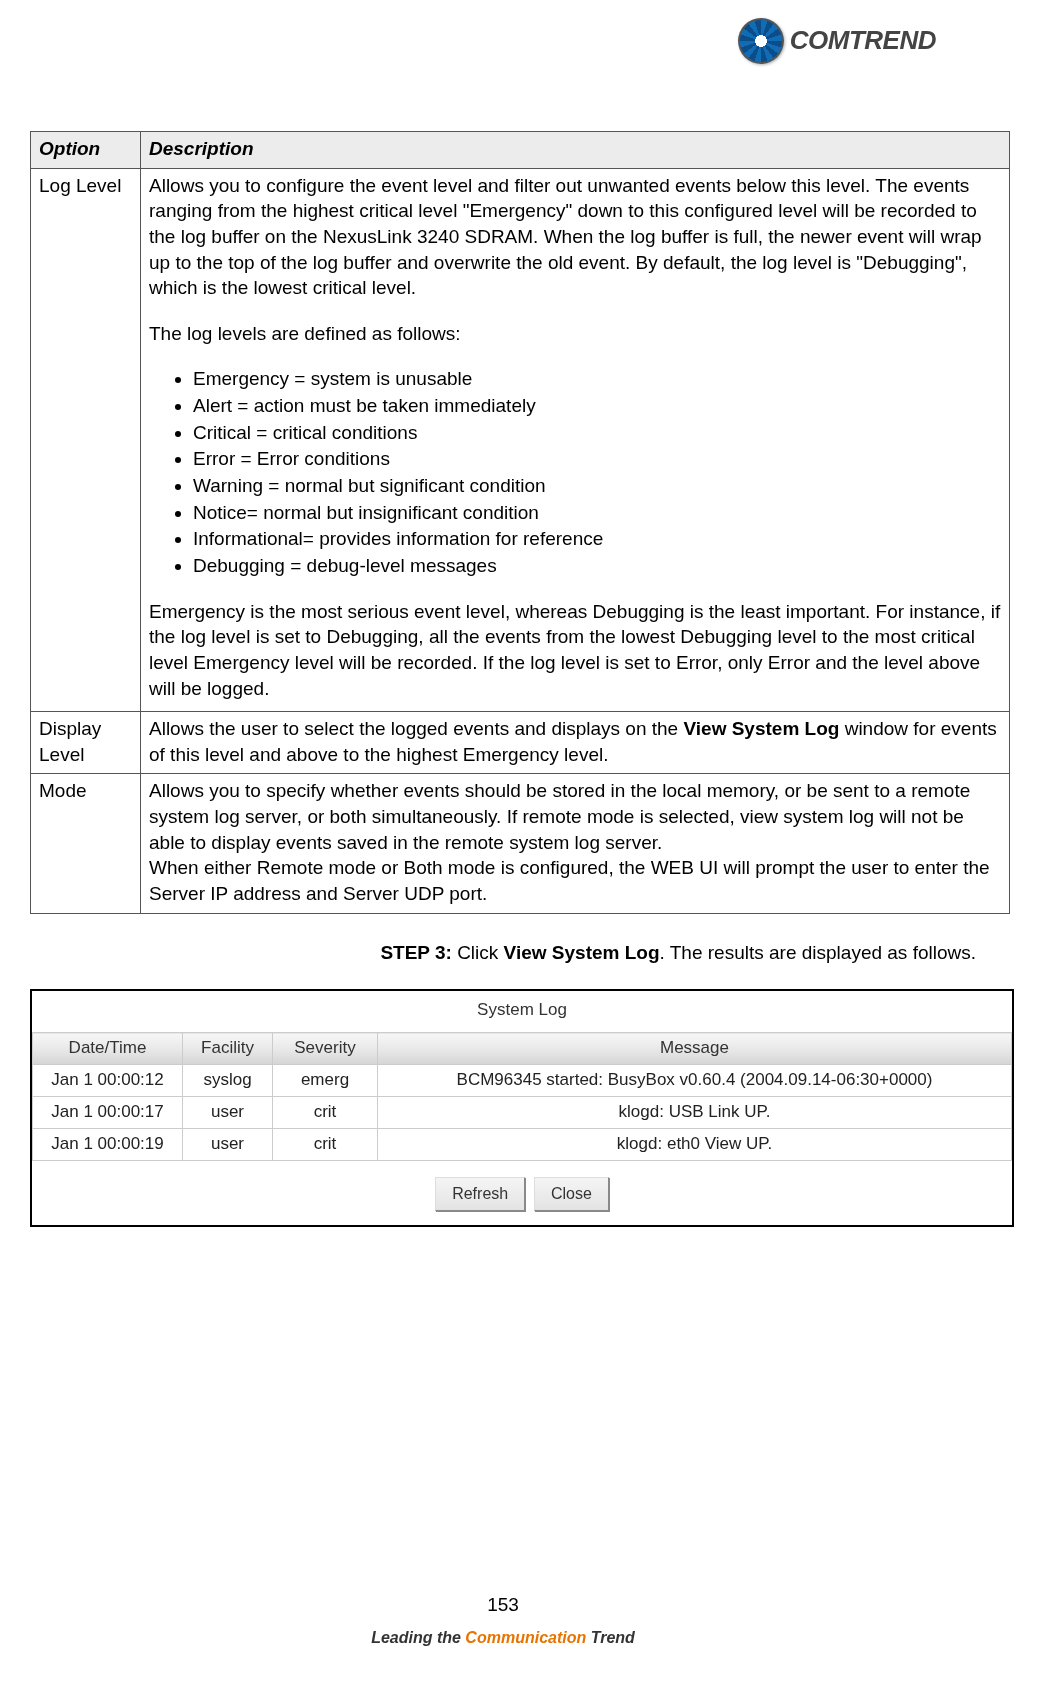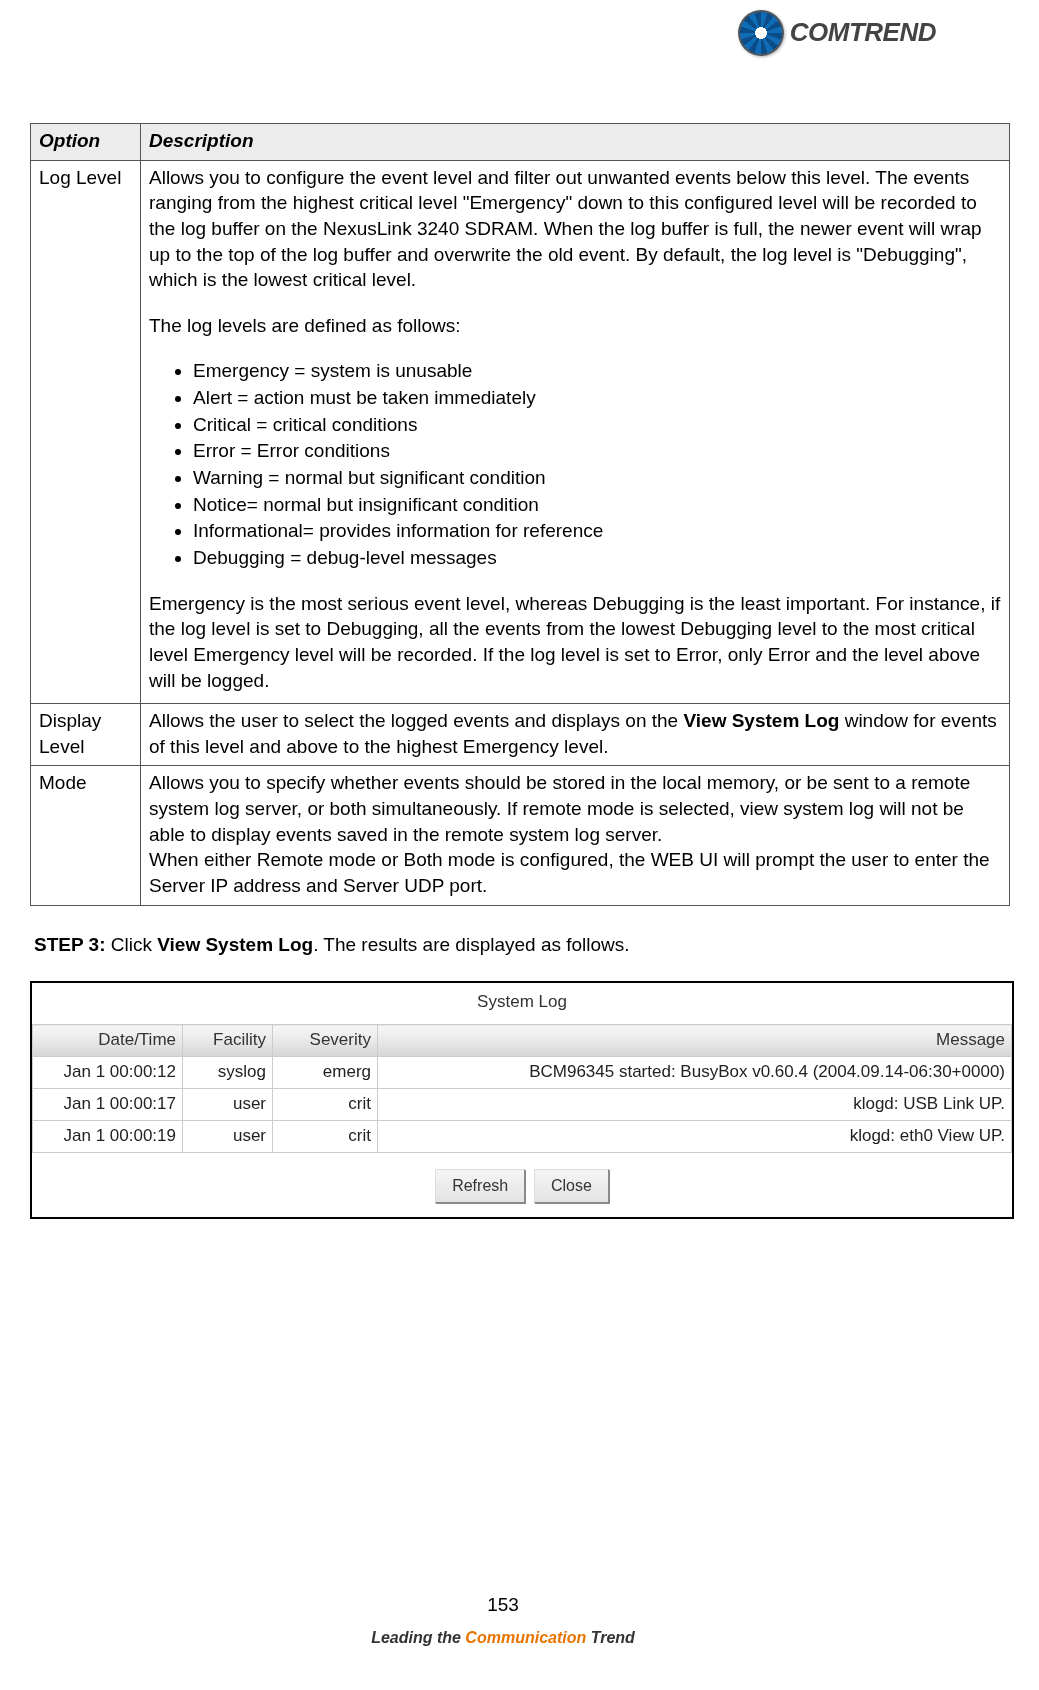--- a/index.html
+++ b/index.html
@@ -9,21 +9,21 @@
     font-family: Verdana, Arial, sans-serif;
     font-size: 19px;
     color: #000;
     line-height: 1.35;
   }
   .page {
     width: 1006px;
     height: 1690px;
     position: relative;
     box-sizing: border-box;
-    padding: 0 30px;
+    padding: 8px 30px;
   }
   .header {
     display: flex;
     justify-content: flex-end;
     padding: 10px 40px 0 0;
     height: 85px;
     align-items: flex-start;
   }
   .brand {
     display: flex;
@@ -71,20 +71,21 @@
   table.options td p:last-child { margin-bottom: 4px; }
   ul.levels {
     margin: 0 0 20px 0;
     padding-left: 44px;
   }
   ul.levels li { margin: 1px 0; }
 
   .step {
     margin: 26px 0 0 4px;
     font-weight: normal;
+    text-align: right;
   }
   .step b { font-weight: bold; }
 
   .syslog-wrap {
     border: 2px solid #000;
     width: 980px;
     margin: 24px 0 0 0;
     padding: 0 0 10px 0;
     font-family: Tahoma, Arial, sans-serif;
     font-size: 17px;
@@ -96,21 +97,21 @@
     color: #333;
   }
   table.syslog {
     width: 100%;
     border-collapse: collapse;
   }
   table.syslog th,
   table.syslog td {
     border: 1px solid #ccc;
     padding: 4px 6px;
-    text-align: right;
+    text-align: center;
     font-weight: normal;
   }
   table.syslog th {
     background:
       linear-gradient(#f7f7f7 0%, #e7e7e7 55%, #d5d5d5 100%);
     color: #333;
   }
   table.syslog col.c1 { width: 150px; }
   table.syslog col.c2 { width: 90px; }
   table.syslog col.c3 { width: 105px; }

